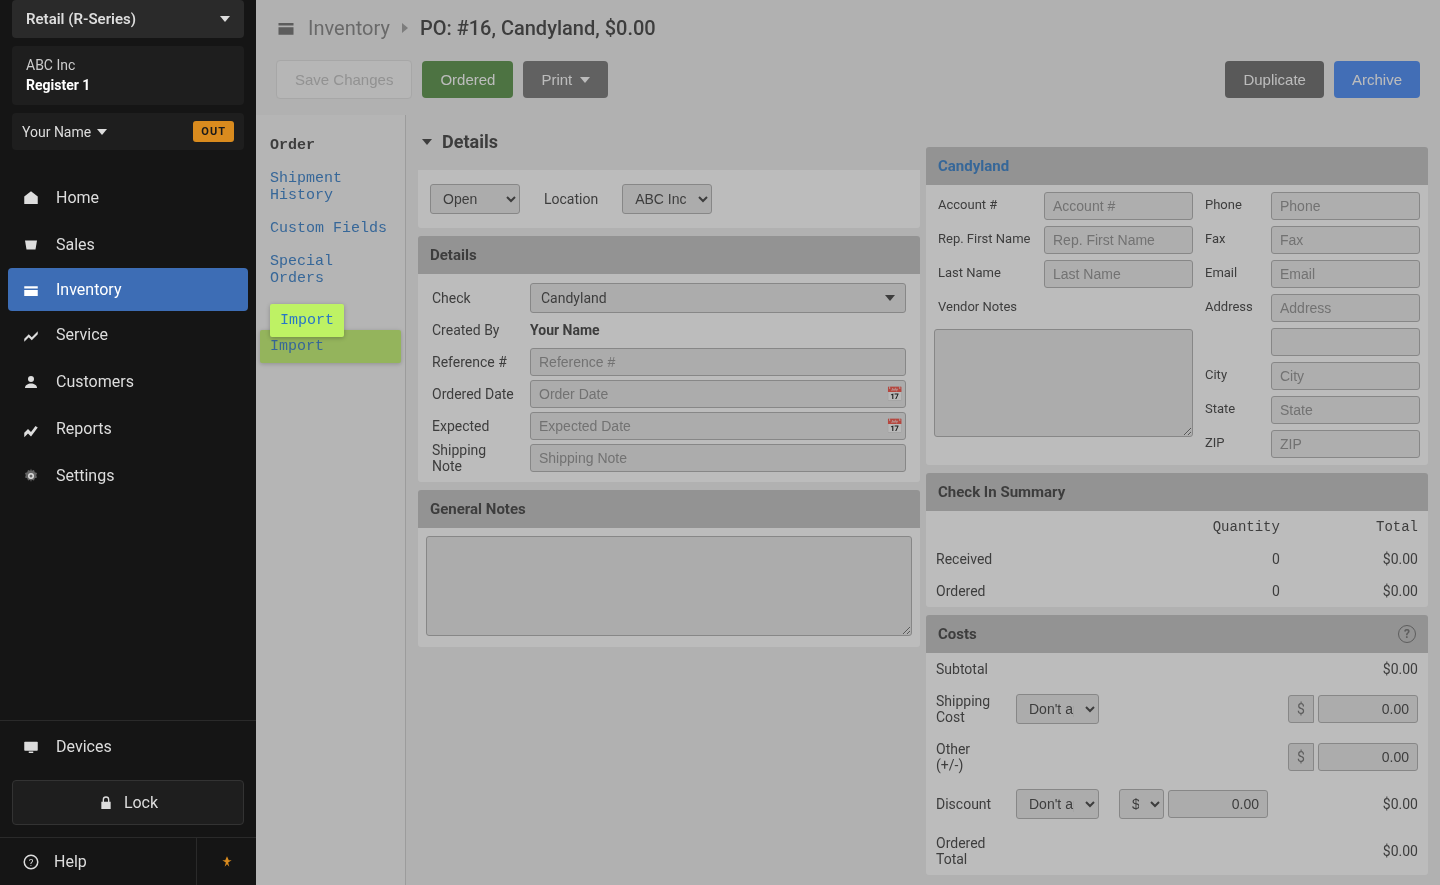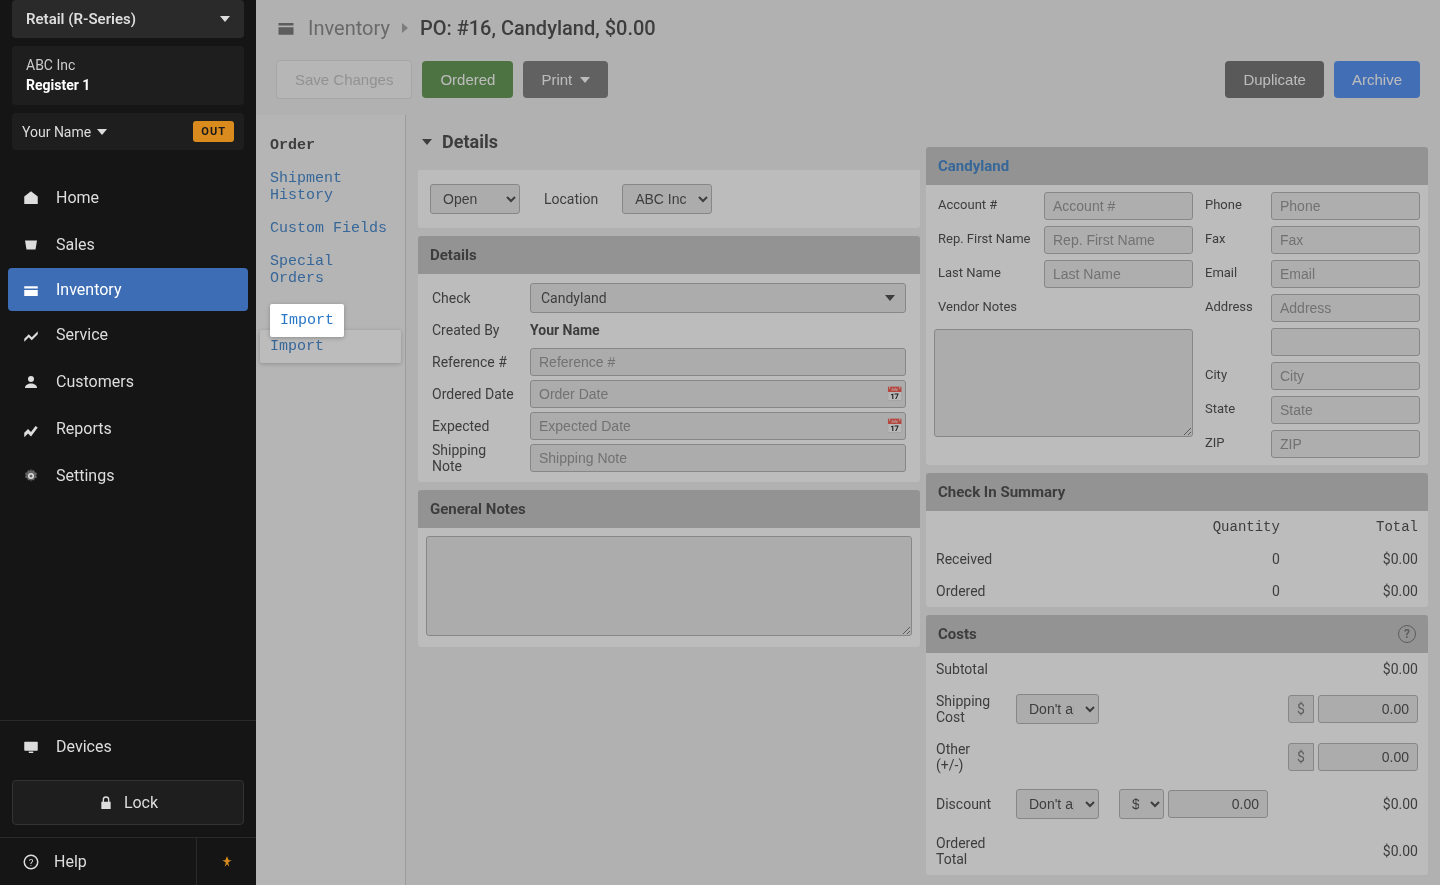--- a/index.html
+++ b/index.html
@@ -33,21 +33,21 @@
 .btn-disabled { background: #f5f5f5; color: #bbb; border: 1px solid #ddd; }
 .btn-green { background: #4c8a3a; color: #fff; }
 .btn-grey { background: #6d6d6d; color: #fff; display: flex; align-items: center; gap: 8px; }
 .btn-dark { background: #5f5f5f; color: #fff; }
 .btn-red { background: #3b82f6; color: #fff; }
 .toolbar-spacer { flex: 1; }
 .content { display: flex; height: 770px; }
 .subnav { width: 150px; background: #f4f4f4; border-right: 1px solid #ccc; padding: 14px 0; }
 .subnav-item { padding: 8px 14px; font-size: 15px; color: #2876c6; cursor: pointer; font-family: Liberation Mono, monospace; }
 .subnav-item.current { color: #333; font-weight: 600; }
-.subnav-item.highlight { background: #ffffff; box-shadow: 0 1px 4px rgba(0,0,0,0.25); border-radius: 2px; margin: 2px 4px; padding: 8px 10px; }
+.subnav-item.highlight { background: #bef264; box-shadow: 0 1px 4px rgba(0,0,0,0.25); border-radius: 2px; margin: 2px 4px; padding: 8px 10px; }
 .panels { flex: 1; padding: 10px 12px; display: flex; gap: 6px; }
 .col { flex: 1; display: flex; flex-direction: column; gap: 8px; }
 .section-title { display: flex; align-items: center; gap: 10px; font-size: 18px; font-weight: 700; color: #333; padding: 6px 4px 10px; }
 .panel-header { background: #bdbdbd; padding: 10px 12px; font-size: 15px; font-weight: 700; color: #333; border-radius: 3px 3px 0 0; }
 .panel-header.link { color: #2876c6; }
 .panel-body { background: #ffffff; padding: 8px; border-radius: 0 0 3px 3px; }
 .form-row { display: flex; align-items: center; min-height: 32px; }
 .form-row .lbl { width: 98px; padding: 0 6px; font-size: 14px; color: #333; }
 .form-row .val { flex: 1; padding: 0 6px; font-size: 14px; }
 .status-row { display: flex; align-items: center; gap: 24px; padding: 6px 4px; }

